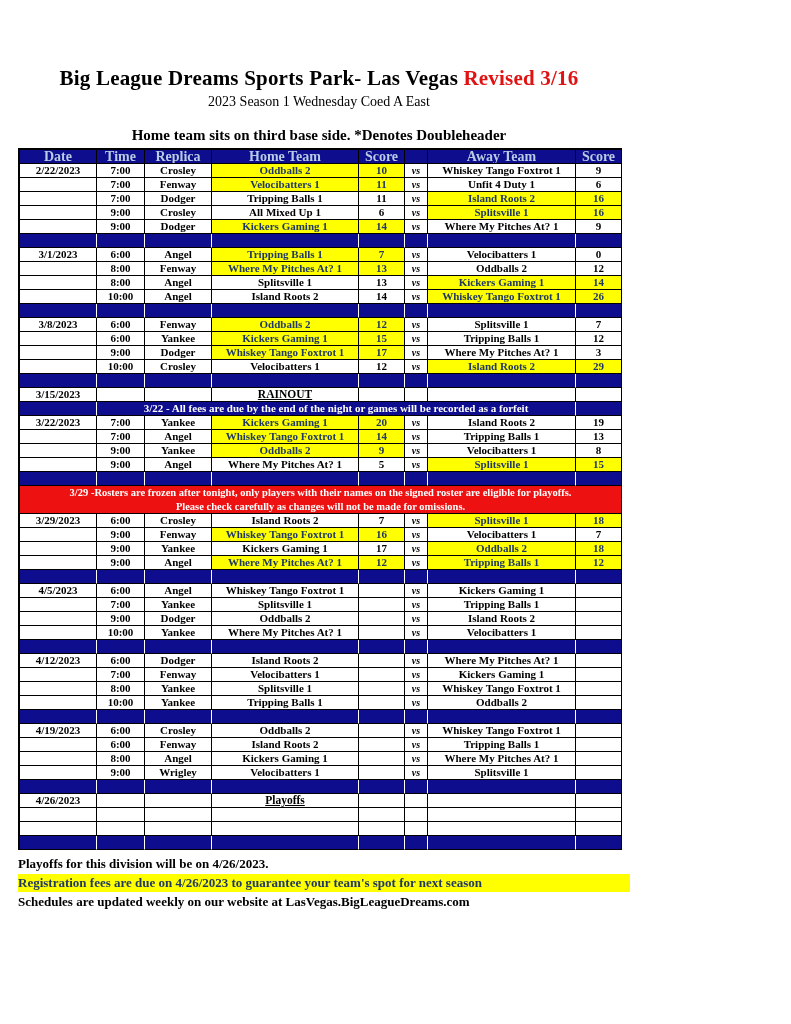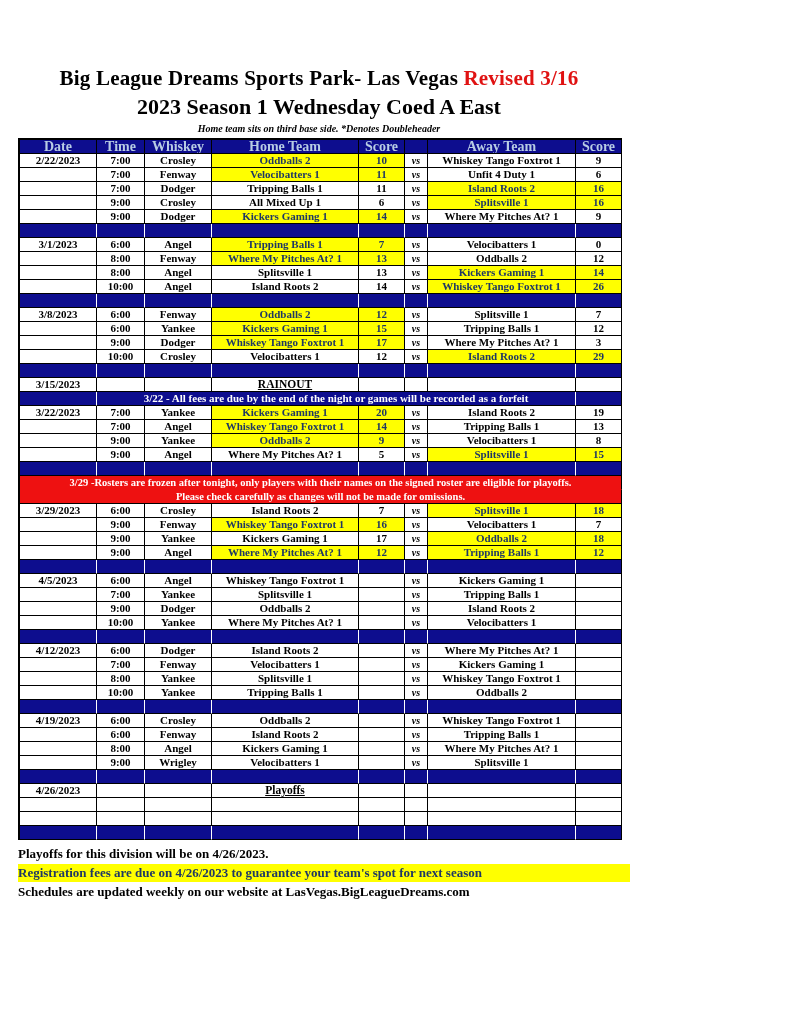--- a/index.html
+++ b/index.html
@@ -7,22 +7,22 @@
     width:791px; height:1024px; background:#ffffff;
     font-family:"Liberation Serif", serif;
     -webkit-font-smoothing:antialiased;
   }
   .sheet { width:602px; margin:66px 0 0 18px; }
 
   
   .hdr { text-align:center; }
   .title { font-size:21px; font-weight:bold; color:#000; white-space:nowrap; letter-spacing:0.2px; }
   .title .revised { color:#e01212; }
-  .subtitle { font-size:22px; font-weight:bold; color:#000; margin-top:3px; }
-  .note { font-size:10px; font-weight:bold; font-style:italic; color:#000; margin-top:3px; }
+  .subtitle { font-size:14px; font-weight:normal; color:#000; margin-top:3px; }
+  .note { font-size:15px; font-weight:bold; color:#000; margin-top:17px; }
 
   
   table.sched {
     border-collapse:separate; border-spacing:0; table-layout:fixed;
     width:602px; margin-top:4px;
     border-top:2px solid #000; border-left:2px solid #000;
   }
   .sched th, .sched td {
     border-right:1.5px solid #000; border-bottom:1.5px solid #000;
     padding:0; height:13px; line-height:13px;
@@ -67,21 +67,21 @@
       <col style="width:147px">
         <col style="width:46px">
         <col style="width:23px">
       <col style="width:148px">
         <col style="width:46px">
     </colgroup>
     <thead>
       <tr>
         <th>Date</th>
         <th>Time</th>
-        <th>Whiskey</th>
+        <th>Replica</th>
         <th>Home Team</th>
         <th>Score</th>
         <th></th>
         <th>Away Team</th>
         <th>Score</th>
       </tr>
     </thead>
     <tbody id="sched-body">
         <tr>
           <td>2/22/2023</td>

